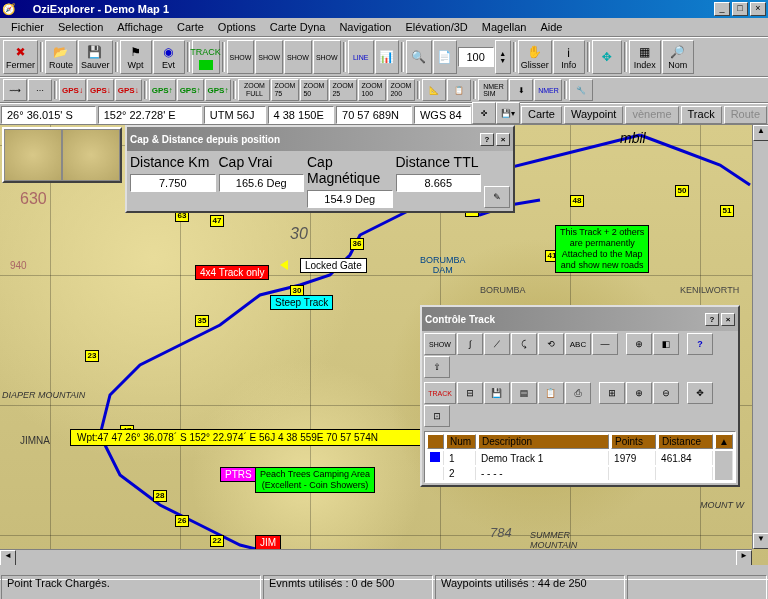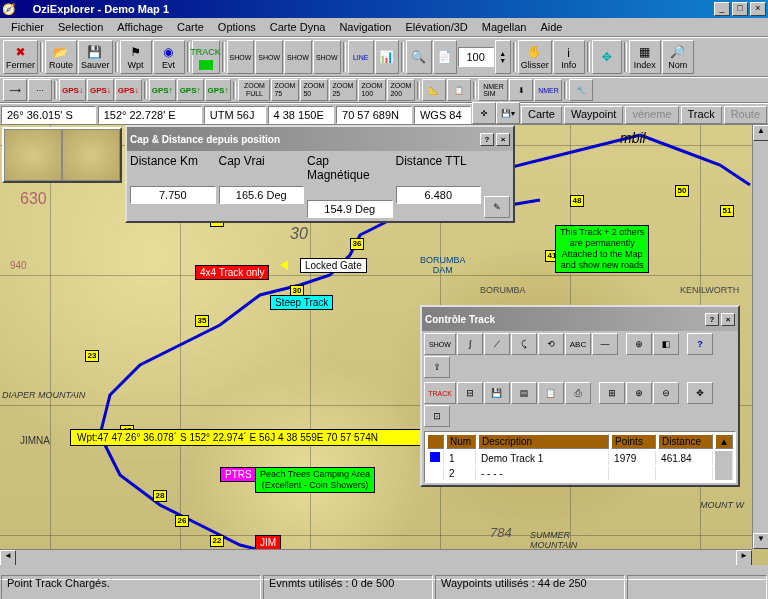--- a/index.html
+++ b/index.html
@@ -51,21 +51,21 @@
 .thumb { position: absolute; top: 2px; left: 2px; width: 120px; height: 56px; border: 2px solid; border-color: #fff #404040 #404040 #fff; background: linear-gradient(45deg, #c8b878, #d8c888); display: flex; }
 .thumb div { flex: 1; border: 1px solid #888; background: radial-gradient(#d8c888, #b8a868); }
 
 .panel { position: absolute; background: #c0c0c0; border: 2px solid; border-color: #dfdfdf #404040 #404040 #dfdfdf; }
 .panel-title { background: linear-gradient(to right, #808080, #b0b0b0); color: #fff; height: 24px; display: flex; align-items: center; padding: 0 3px; font-size: 10px; font-weight: bold; }
 .panel-title .spacer { flex: 1; }
 .panel-title .pbtn { width: 14px; height: 13px; background: #c0c0c0; border: 1px solid; border-color: #fff #404040 #404040 #fff; color: #000; font-size: 8px; text-align: center; line-height: 11px; margin-left: 2px; }
 .panel-body { padding: 3px; }
 .panel-row { display: flex; gap: 3px; }
 .panel-field { flex: 1; }
-.panel-field label { display: block; font-size: 12px; margin-bottom: 18px; }
+.panel-field label { display: block; font-size: 14px; margin-bottom: 4px; }
 .panel-field .val { background: #fff; border: 1px solid; border-color: #808080 #fff #fff #808080; padding: 2px 4px; font-size: 11px; text-align: center; }
 .panel-toolbar { display: flex; gap: 1px; padding: 2px; flex-wrap: wrap; }
 .pt-btn { width: 26px; height: 22px; border: 1px solid; border-color: #fff #808080 #808080 #fff; background: #c0c0c0; display: flex; align-items: center; justify-content: center; font-size: 9px; }
 
 .track-table { width: 100%; background: #fff; border: 1px solid; border-color: #808080 #fff #fff #808080; font-size: 10px; }
 .track-table th { background: #a16207; border: 1px solid; border-color: #fff #808080 #808080 #fff; padding: 1px 3px; text-align: left; font-weight: normal; }
 .track-table td { padding: 1px 3px; border-right: 1px solid #e0e0e0; }
 .track-color { width: 10px; height: 10px; display: inline-block; }
 
 .statusbar { position: absolute; bottom: 0; left: 0; right: 0; height: 20px; background: #c0c0c0; border-top: 1px solid #fff; display: flex; align-items: center; }
@@ -302,21 +302,21 @@
         <div class="panel-field">
             <label>Cap Vrai</label>
             <div class="val">165.6 Deg</div>
           </div>
         <div class="panel-field">
             <label>Cap Magnétique</label>
             <div class="val">154.9 Deg</div>
           </div>
         <div class="panel-field">
             <label>Distance TTL</label>
-            <div class="val">6.480</div>
+            <div class="val">8.665</div>
           </div>
         <div class="pt-btn" style="align-self:flex-end">✎</div>
       </div>
     </div>
   </div>
 
   <div class="panel" style="top:180px;left:420px;width:320px">
     <div class="panel-title">
       <span>Contrôle Track</span>
       <span class="spacer"></span>

